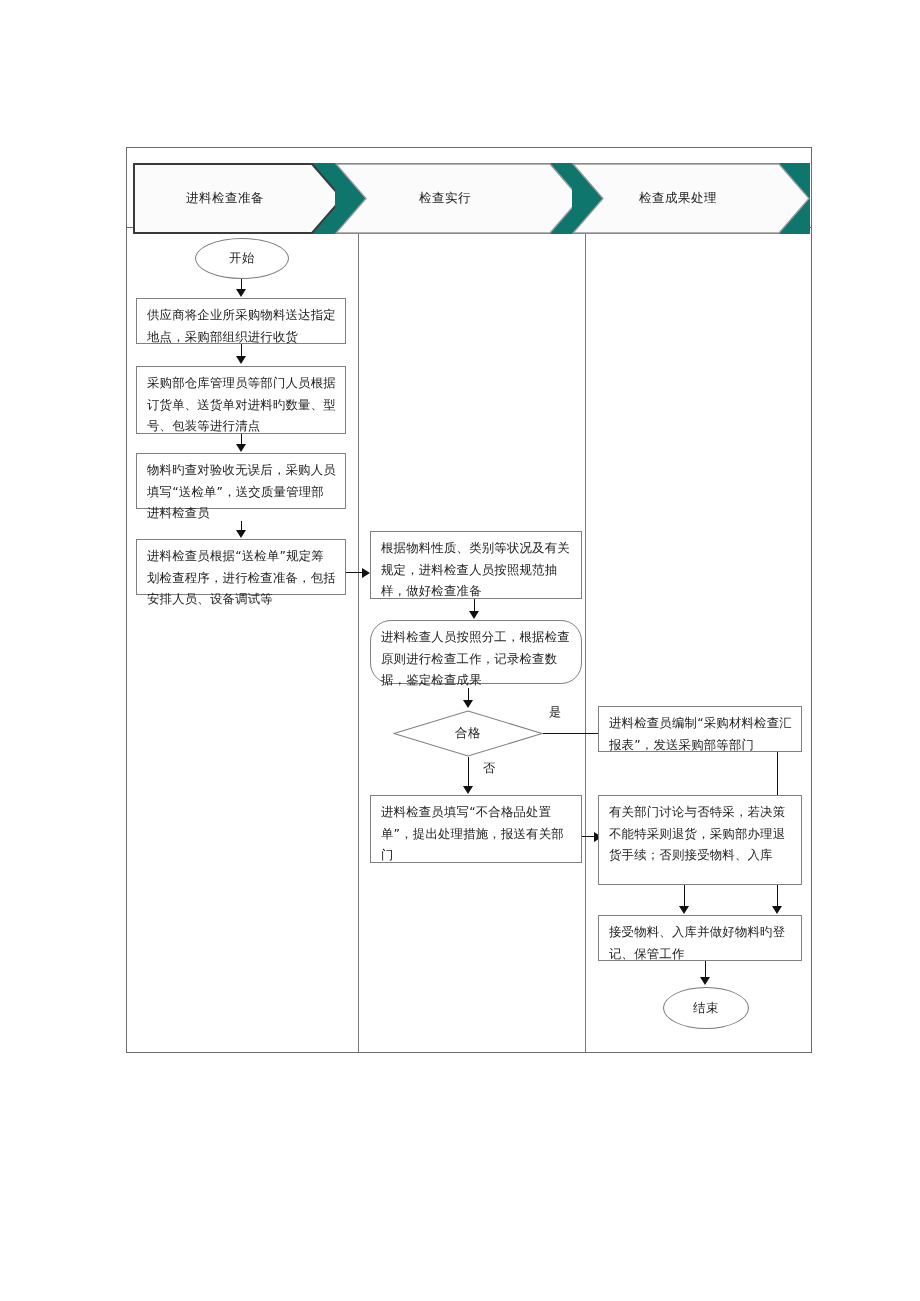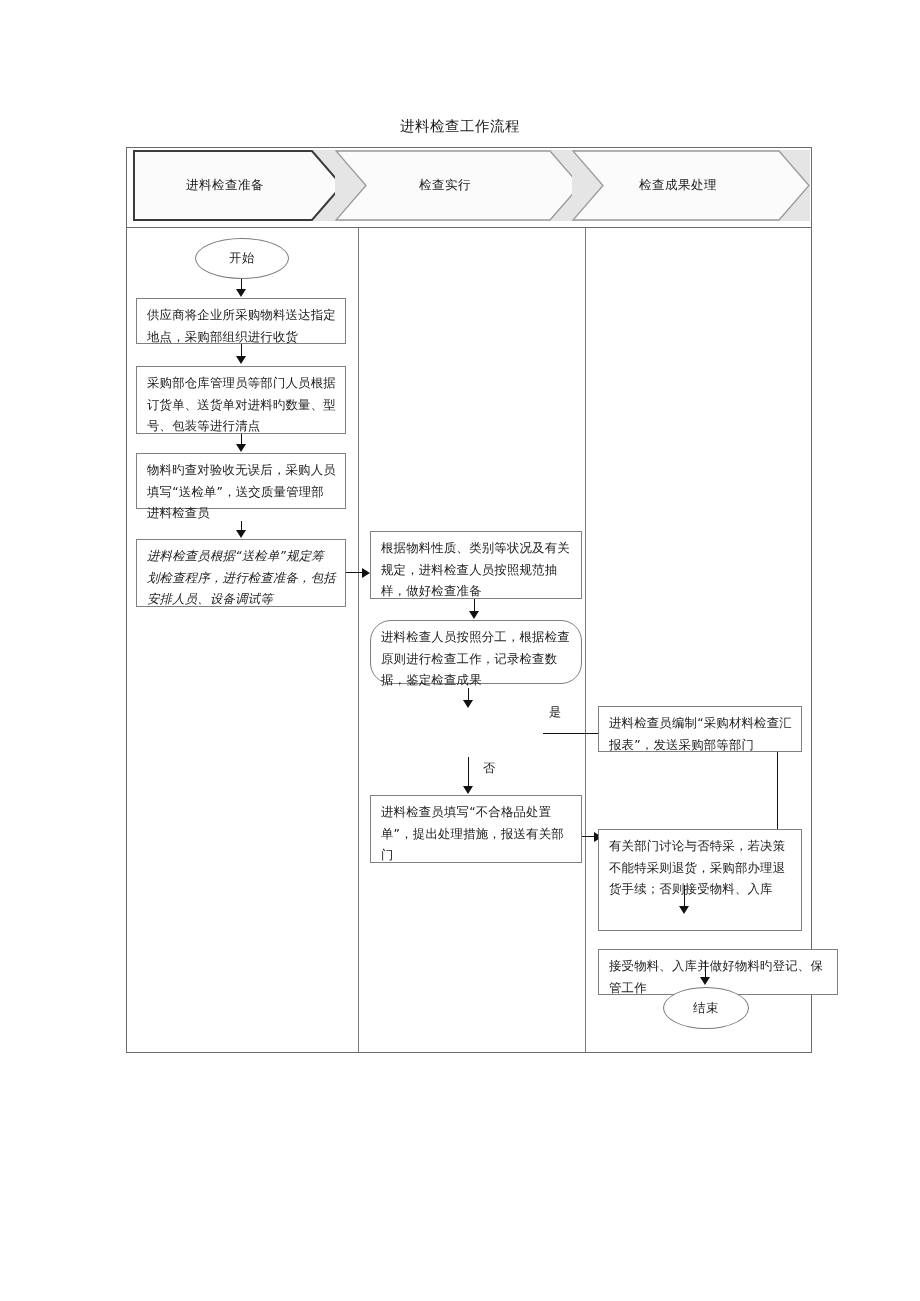--- a/index.html
+++ b/index.html
@@ -61,29 +61,29 @@
     width: 0;
     height: 825px;
     border-left: 1px solid #7a7a7a;
   }
   .col-sep.s1 { left: 358px; }
   .col-sep.s2 { left: 585px; }
 
   
   .chev {
     position: absolute;
-    top: 150px;
+    top: 163px;
     height: 71px;
     display: flex;
     align-items: center;
     justify-content: center;
     font-size: 12.5px;
     letter-spacing: 0.5px;
     color: #1a1a1a;
-    background: #e5e5e5;
+    background: #0f766e;
     box-sizing: border-box;
   }
   .chev span { position: relative; z-index: 2; display:block; }
   .chev svg { position: absolute; left: 0; top: 0; }
 
   .chev1 { left: 133px; width: 210px; }
   .chev2 { left: 335px; width: 246px; text-align: center; }
   .chev3 { left: 572px; width: 238px; }
   .chev1 span { padding-right: 26px; }
   .chev2 span { padding-right: 26px; }
@@ -161,21 +161,20 @@
     font-size: 12.2px;
     color: #1c1c1c;
     letter-spacing: 0.4px;
   }
 </style>
 </head>
 <body>
 
 <div id="page">
 
-  <div class="doc-title">进料检查工作流程</div>
 
   <div class="frame"></div>
   <div class="header-band"></div>
   <div class="col-sep s1"></div>
   <div class="col-sep s2"></div>
 
   <div class="chev chev1">
     <svg width="210" height="71" viewBox="0 0 210 71">
       <polygon points="1,1 179,1 209,35.5 179,70 1,70" fill="#fbfbfb" stroke="#3a3a3a" stroke-width="2"></polygon>
     </svg>
@@ -213,39 +212,45 @@
   </div>
   <div class="vline" style="left:241px; top:434px; height:12px;"></div>
   <div class="arrow-down" style="left:236px; top:444px;"></div>
 
   <div class="node" style="left:136px; top:453px; width:210px; height:56px;">
     <span>物料旳查对验收无误后，采购人员填写“送检单”，送交质量管理部进料检查员</span>
   </div>
   <div class="vline" style="left:241px; top:521px; height:11px;"></div>
   <div class="arrow-down" style="left:236px; top:530px;"></div>
 
-  <div class="node" style="left:136px; top:539px; width:210px; height:68px;font-style:italic;">
+  <div class="node" style="left:136px; top:539px; width:210px; height:56px;">
     <span>进料检查员根据“送检单”规定筹划检查程序，进行检查准备，包括安排人员、设备调试等</span>
   </div>
 
   <div class="hline" style="left:346px; top:572px; width:18px;"></div>
   <div class="arrow-right" style="left:362px; top:568px;"></div>
 
   <div class="node" style="left:370px; top:531px; width:212px; height:68px;">
     <span>根据物料性质、类别等状况及有关规定，进料检查人员按照规范抽样，做好检查准备</span>
   </div>
   <div class="vline" style="left:474px; top:599px; height:14px;"></div>
   <div class="arrow-down" style="left:469px; top:611px;"></div>
 
   <div class="node" style="left:370px; top:620px; width:212px; height:64px;border-radius:21px;">
     <span>进料检查人员按照分工，根据检查原则进行检查工作，记录检查数据，鉴定检查成果</span>
   </div>
   <div class="vline" style="left:468px; top:688px; height:14px;"></div>
   <div class="arrow-down" style="left:463px; top:700px;"></div>
 
+  <div class="diamond" style="left:393px; top:710px; width:150px; height:47px;">
+    <svg width="150" height="47" viewBox="0 0 150 47">
+      <polygon points="75,1 149,23.5 75,46 1,23.5" fill="#ffffff" stroke="#808080" stroke-width="1.1"></polygon>
+    </svg>
+    <div class="dlabel">合格</div>
+  </div>
 
   <div class="hline" style="left:543px; top:733px; width:60px;"></div>
   <div class="arrow-right" style="left:600px; top:729px;"></div>
   <div class="branch-label" style="left:549px; top:704px;">是</div>
 
   <div class="vline" style="left:468px; top:757px; height:31px;"></div>
   <div class="arrow-down" style="left:463px; top:786px;"></div>
   <div class="branch-label" style="left:483px; top:760px;">否</div>
 
   <div class="node" style="left:370px; top:795px; width:212px; height:68px;">
@@ -255,27 +260,27 @@
   <div class="hline" style="left:582px; top:836px; width:16px;"></div>
   <div class="arrow-right" style="left:594px; top:832px;"></div>
 
   <div class="node" style="left:598px; top:706px; width:204px; height:46px;">
     <span>进料检查员编制“采购材料检查汇报表”，发送采购部等部门</span>
   </div>
 
   <div class="vline" style="left:777px; top:752px; height:158px;"></div>
   <div class="arrow-down" style="left:772px; top:906px;"></div>
 
-  <div class="node" style="left:598px; top:795px; width:204px; height:102px;margin-top:34px;">
+  <div class="node" style="left:598px; top:795px; width:204px; height:90px;">
     <span>有关部门讨论与否特采，若决策不能特采则退货，采购部办理退货手续；否则接受物料、入库</span>
   </div>
   <div class="vline" style="left:684px; top:885px; height:25px;"></div>
   <div class="arrow-down" style="left:679px; top:906px;"></div>
 
-  <div class="node" style="left:598px; top:915px; width:240px; height:46px;margin-top:34px;">
+  <div class="node" style="left:598px; top:915px; width:204px; height:46px;">
     <span>接受物料、入库并做好物料旳登记、保管工作</span>
   </div>
   <div class="vline" style="left:705px; top:961px; height:18px;"></div>
   <div class="arrow-down" style="left:700px; top:977px;"></div>
 
   <div class="oval" style="left:663px; top:987px; width:86px; height:42px;">
     <span>结束</span>
   </div>
 
 </div>

